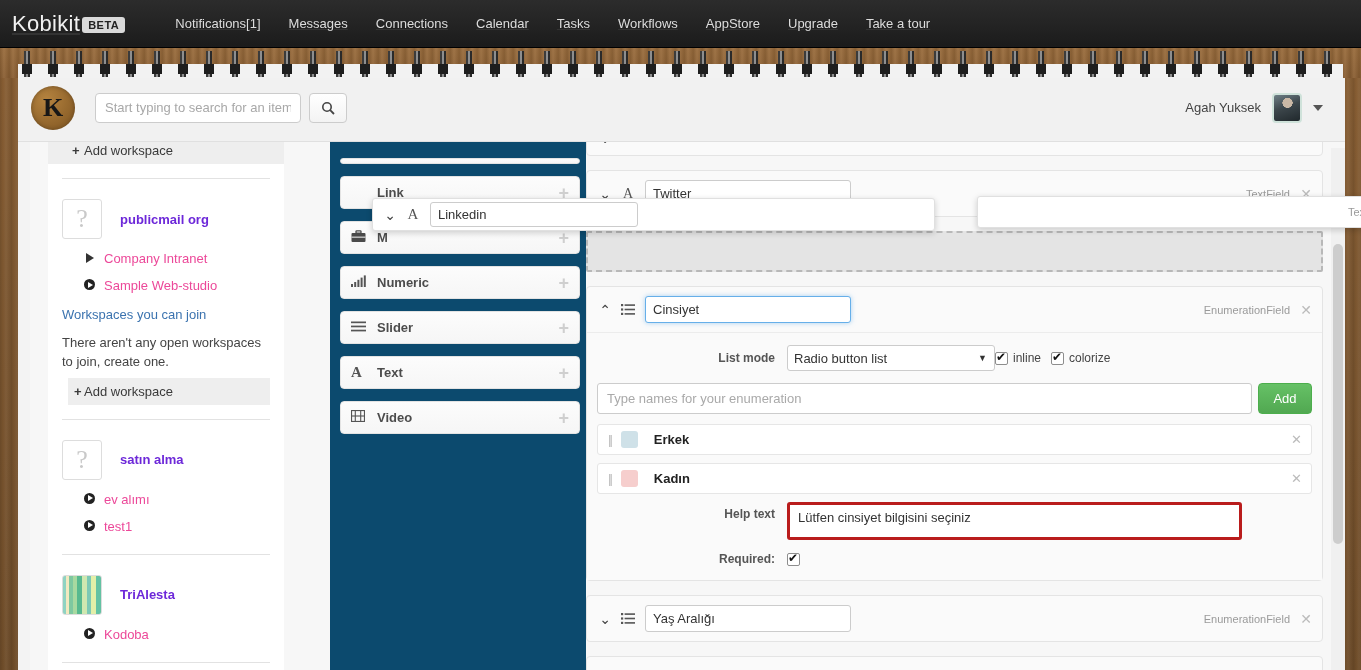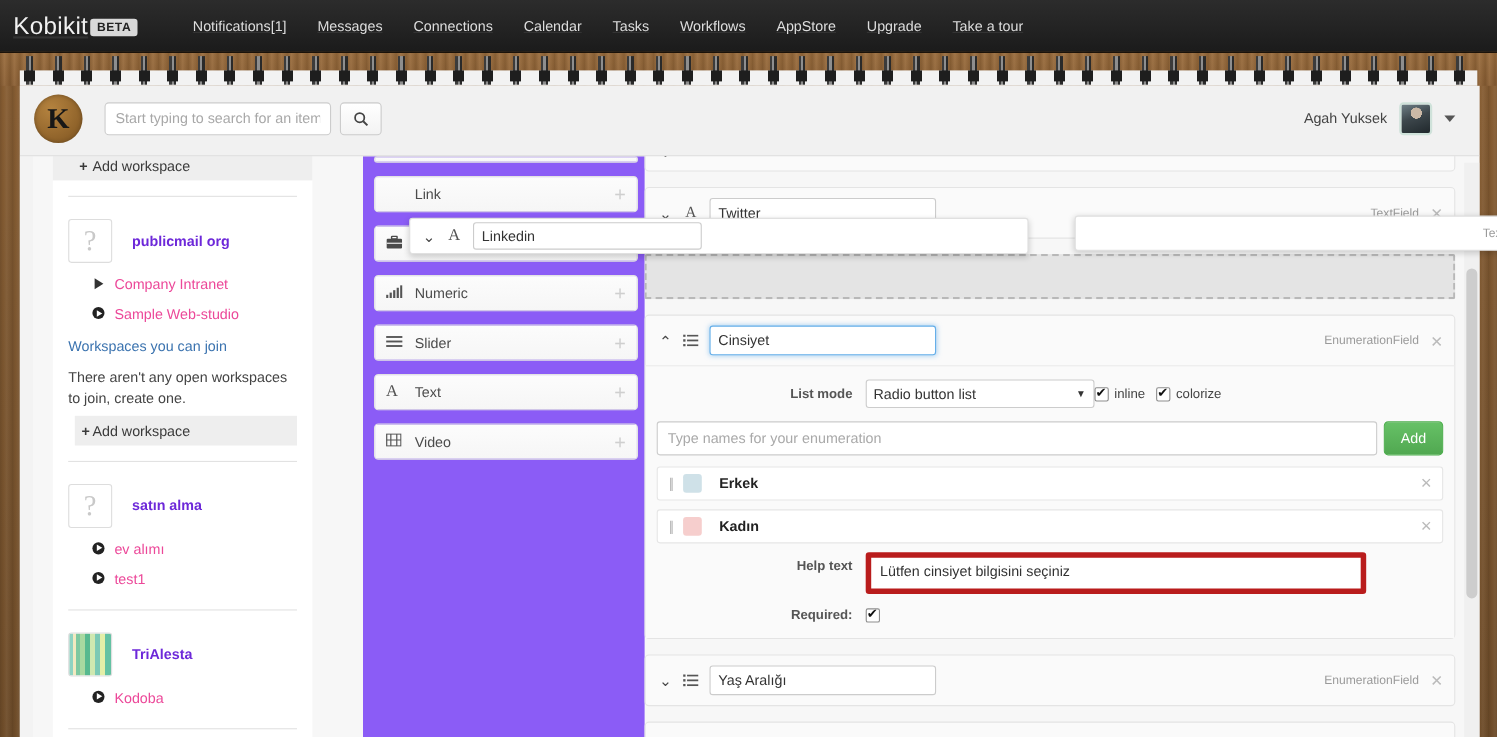--- a/index.html
+++ b/index.html
@@ -192,21 +192,21 @@
   .add-ws2 {
     background: #eeeeee; color: #3a3a3a; font-size: 13px;
     margin: 0 14px 0 20px; padding: 6px 0 6px 16px;
     position: relative; cursor: pointer;
   }
   .add-ws2 .plus { position: absolute; left: 6px; font-weight: bold; }
 
   
   .palette {
     position: absolute; top: 0; left: 312px; width: 260px; bottom: 0;
-    background: #8b5cf6; padding-top: 0;
+    background: #0c4a6e; padding-top: 16px; font-weight: bold;
   }
   .pal-item {
     height: 33px; margin: 0 10px 12px 10px;
     border: 1px solid #e3e3e3; border-radius: 4px;
     background: linear-gradient(180deg,#fcfcfc,#f6f6f6);
     display: flex; align-items: center; padding: 0 10px;
     font-size: 13px; color: #4c4c4c; cursor: move; position: relative;
   }
   .pal-item .plus-r {
     position: absolute; right: 10px; color: #cfcfcf; font-size: 18px; line-height: 1;
@@ -281,21 +281,21 @@
   .enum-row {
     height: 31px; border: 1px solid #e6e6e6; border-radius: 3px;
     background: #fff; display: flex; align-items: center;
     padding: 0 10px; margin-bottom: 8px; position: relative;
   }
   .grip { color: #bbb; font-size: 13px; letter-spacing: -2px; margin-right: 10px; }
   .swatch { width: 17px; height: 17px; border-radius: 3px; margin-right: 16px; }
   .enum-label { font-size: 13px; font-weight: bold; color: #222; }
   .enum-x { position: absolute; right: 9px; color: #bbb; font-size: 13px; cursor: pointer; }
   .ta {
-    width: 455px; height: 38px; border: 5px solid #b91c1c; border-radius: 3px;
+    width: 455px; height: 38px; border: 3px solid #b91c1c; border-radius: 3px;
     padding: 5px 8px; font-size: 13px; color: #333; resize: none;
     font-family: "Liberation Sans", sans-serif; background: #fff; outline: none;
   }
   .row.ta-row { align-items: flex-start; }
   .row.ta-row .lbl { padding-top: 5px; }
 
   .dropzone {
     height: 41px; border: 2px dashed #b8b8b8; border-radius: 2px;
     background: #e4e4e4; margin-bottom: 14px;
   }

